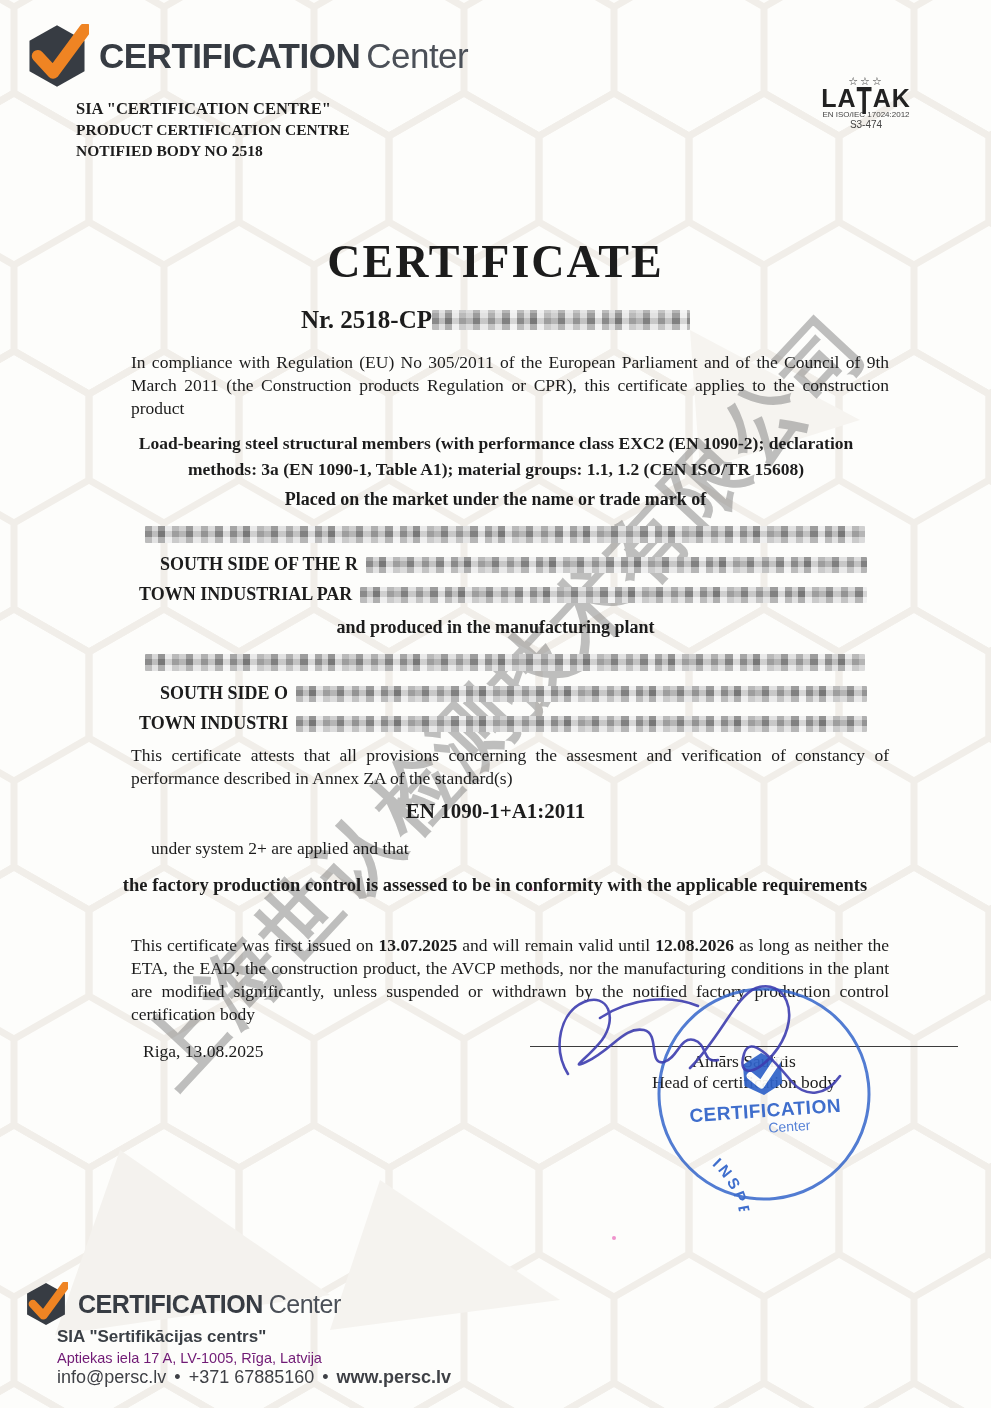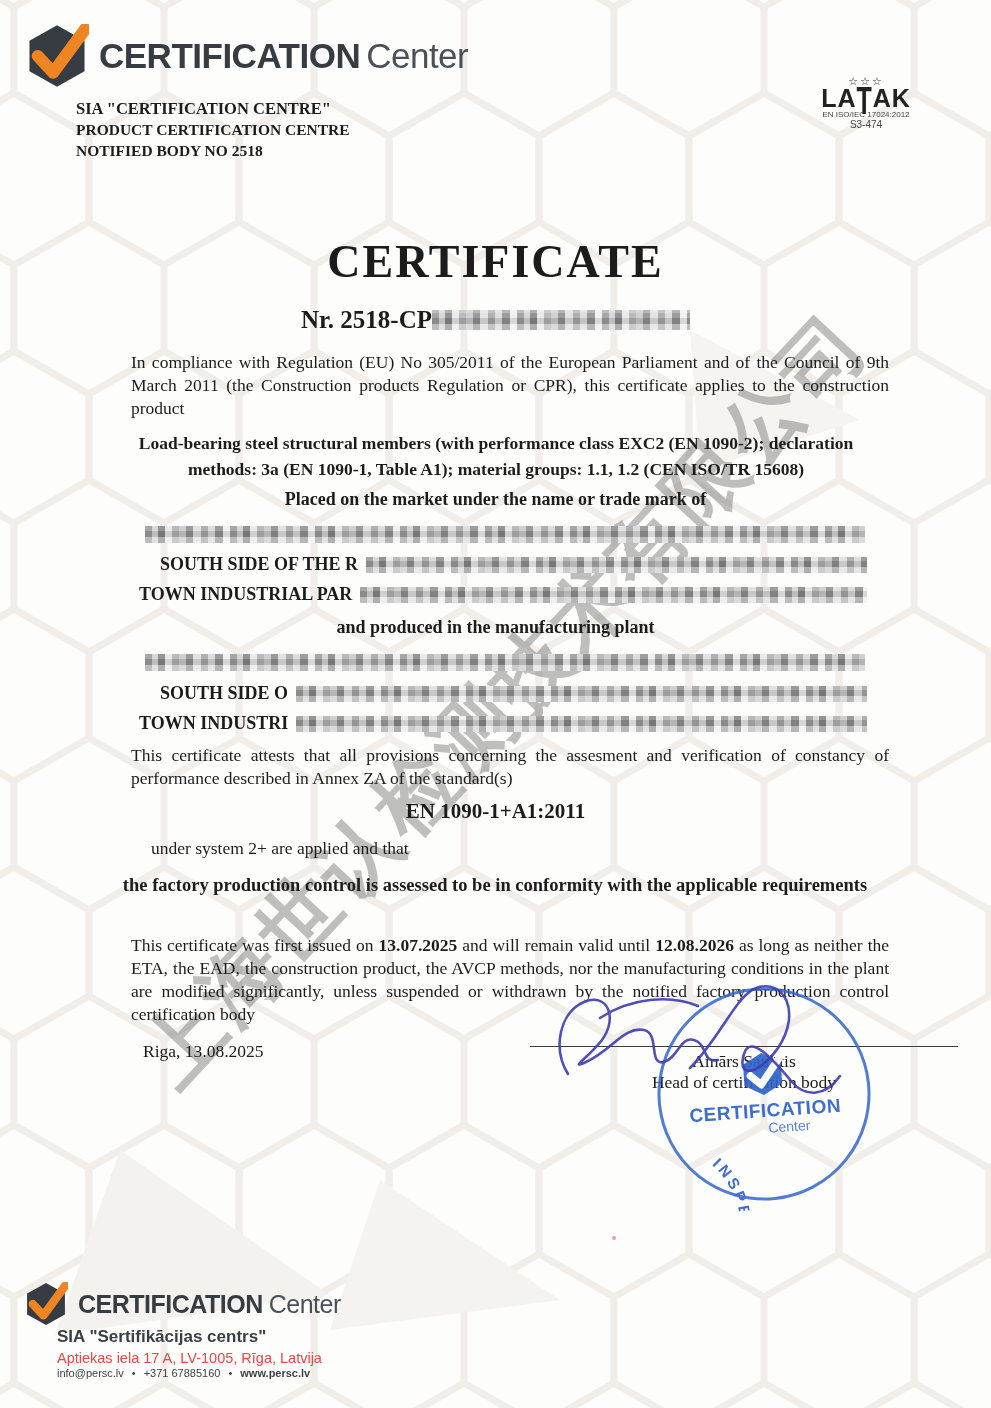--- a/index.html
+++ b/index.html
@@ -82,22 +82,22 @@
   .stamp-inner{position:absolute;left:0;top:0;width:228px;height:228px;display:flex;flex-direction:column;
     align-items:center;justify-content:center;text-align:center;color:#2f62c9;transform:rotate(2deg);}
   .stamp-word{font-family:"Liberation Sans", sans-serif;font-weight:800;font-size:19px;letter-spacing:0.5px;margin-top:4px;}
   .stamp-sub{font-family:"Liberation Sans", sans-serif;font-weight:300;font-size:14px;margin-left:46px;margin-top:-2px;color:#4a79d4;}
   .sig-scribble{position:absolute;left:540px;top:978px;width:350px;height:135px;z-index:3;}
   
   .brand-bottom{left:24px;top:1282px;}
   .brand-bottom .brand-word{font-size:25px;}
   .f-company{position:absolute;left:57px;top:1327px;font-family:"Liberation Sans", sans-serif;
     font-weight:bold;font-size:17px;color:#3a3f45;z-index:2;}
-  .f-addr{position:absolute;left:57px;top:1350px;font-family:"Liberation Sans", sans-serif;font-size:14.5px;color:#ef4444;z-index:2;}
-  .f-contact{position:absolute;left:57px;top:1367px;font-family:"Liberation Sans", sans-serif;font-size:11px;color:#3f4146;z-index:2;}
+  .f-addr{position:absolute;left:57px;top:1350px;font-family:"Liberation Sans", sans-serif;font-size:14.5px;color:#701a75;z-index:2;}
+  .f-contact{position:absolute;left:57px;top:1367px;font-family:"Liberation Sans", sans-serif;font-size:18px;color:#3f4146;z-index:2;}
   .f-contact .sep{margin:0 8px;color:#3f4146;}
   .f-contact .web{font-weight:bold;}
   .speck{position:absolute;width:4px;height:4px;border-radius:50%;background:rgba(228,60,165,.55);z-index:2;}
 </style>
 </head>
 <body>
 
 <div class="page">
 
   <svg class="bg-svg" width="991" height="1408" aria-hidden="true">

